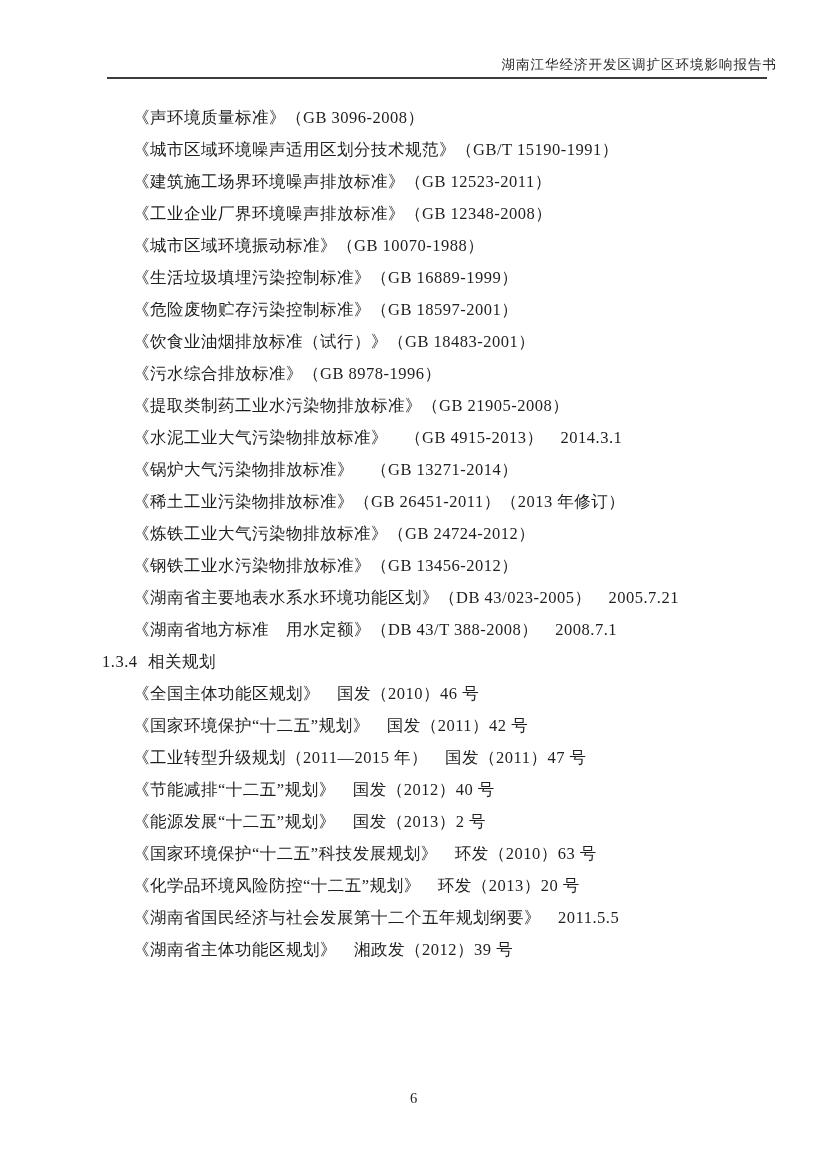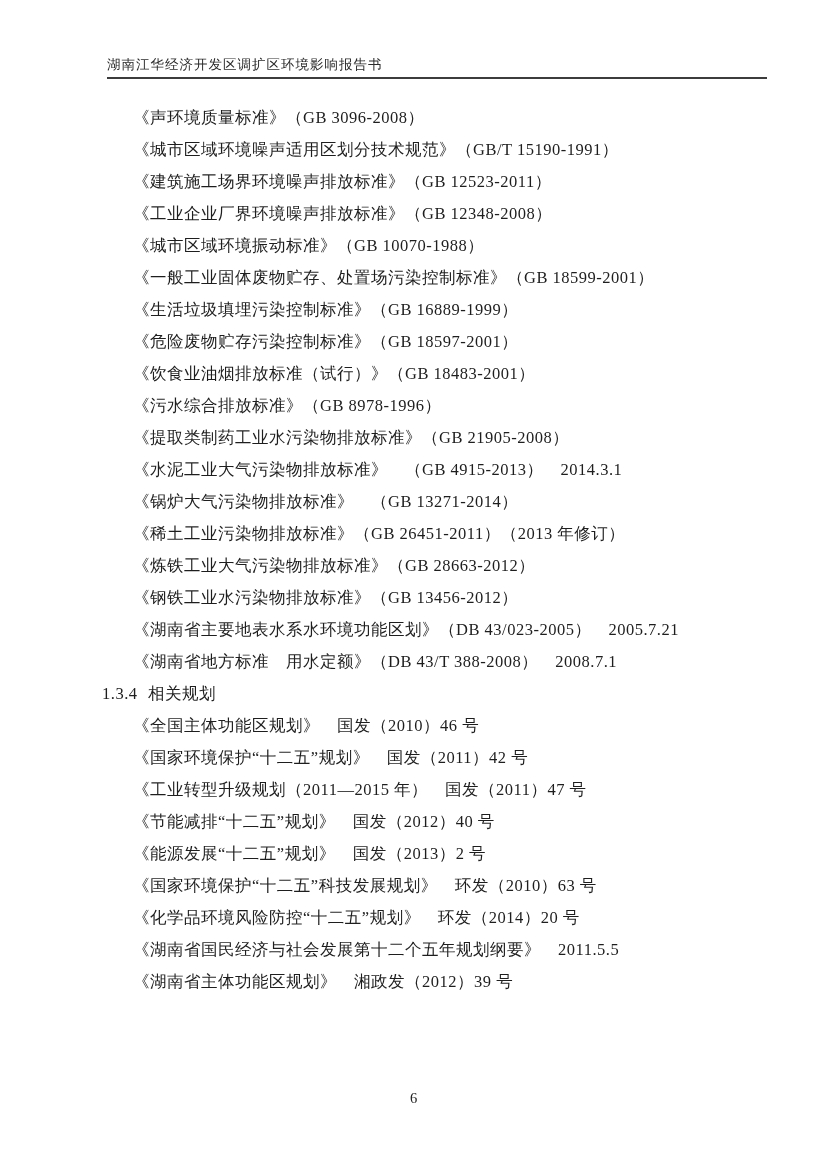--- a/index.html
+++ b/index.html
@@ -15,20 +15,21 @@
     overflow: hidden;
   }
   .page-header {
     position: absolute;
     top: 0;
     left: 107px;
     right: 44px;
     height: 77px;
     display: flex;
     align-items: flex-end;
+    justify-content: flex-end;
   }
   .header-title {
     font-size: 13.5px;
     letter-spacing: 1px;
     color: #2a2a2a;
     padding-bottom: 3px;
     padding-right: 6px;
   }
   .header-rule {
     position: absolute;
@@ -82,45 +83,44 @@
     <div class="header-title">湖南江华经济开发区调扩区环境影响报告书</div>
   </div>
   <div class="header-rule"></div>
 
   <div class="content">
     <div class="doc-line item">《声环境质量标准》（GB 3096-2008）</div>
     <div class="doc-line item">《城市区域环境噪声适用区划分技术规范》（GB/T 15190-1991）</div>
     <div class="doc-line item">《建筑施工场界环境噪声排放标准》（GB 12523-2011）</div>
     <div class="doc-line item">《工业企业厂界环境噪声排放标准》（GB 12348-2008）</div>
     <div class="doc-line item">《城市区域环境振动标准》（GB 10070-1988）</div>
-    <div class="doc-line item">《一般工业固体废物贮存、处置场污染控制标准》（GB 18599-2001）</div>
     <div class="doc-line item">《生活垃圾填埋污染控制标准》（GB 16889-1999）</div>
     <div class="doc-line item">《危险废物贮存污染控制标准》（GB 18597-2001）</div>
     <div class="doc-line item">《饮食业油烟排放标准（试行）》（GB 18483-2001）</div>
     <div class="doc-line item">《污水综合排放标准》（GB 8978-1996）</div>
     <div class="doc-line item">《提取类制药工业水污染物排放标准》（GB 21905-2008）</div>
     <div class="doc-line item">《水泥工业大气污染物排放标准》　（GB 4915-2013）　2014.3.1</div>
     <div class="doc-line item">《锅炉大气污染物排放标准》　（GB 13271-2014）</div>
     <div class="doc-line item">《稀土工业污染物排放标准》（GB 26451-2011）（2013 年修订）</div>
-    <div class="doc-line item">《炼铁工业大气污染物排放标准》（GB 28663-2012）</div>
+    <div class="doc-line item">《炼铁工业大气污染物排放标准》（GB 24724-2012）</div>
     <div class="doc-line item">《钢铁工业水污染物排放标准》（GB 13456-2012）</div>
     <div class="doc-line item">《湖南省主要地表水系水环境功能区划》（DB 43/023-2005）　2005.7.21</div>
     <div class="doc-line item">《湖南省地方标准　用水定额》（DB 43/T 388-2008）　2008.7.1</div>
 
     <div class="doc-line section-heading">
       <span class="sec-num">1.3.4</span><span>相关规划</span>
     </div>
 
     <div class="doc-line item">《全国主体功能区规划》　国发（2010）46 号</div>
     <div class="doc-line item">《国家环境保护“十二五”规划》　国发（2011）42 号</div>
     <div class="doc-line item">《工业转型升级规划（2011—2015 年）　国发（2011）47 号</div>
     <div class="doc-line item">《节能减排“十二五”规划》　国发（2012）40 号</div>
     <div class="doc-line item">《能源发展“十二五”规划》　国发（2013）2 号</div>
     <div class="doc-line item">《国家环境保护“十二五”科技发展规划》　环发（2010）63 号</div>
-    <div class="doc-line item">《化学品环境风险防控“十二五”规划》　环发（2014）20 号</div>
+    <div class="doc-line item">《化学品环境风险防控“十二五”规划》　环发（2013）20 号</div>
     <div class="doc-line item">《湖南省国民经济与社会发展第十二个五年规划纲要》　2011.5.5</div>
     <div class="doc-line item">《湖南省主体功能区规划》　湘政发（2012）39 号</div>
   </div>
 
   <div class="page-footer">
     <span class="page-number">6</span>
   </div>
 
 </div>
 

